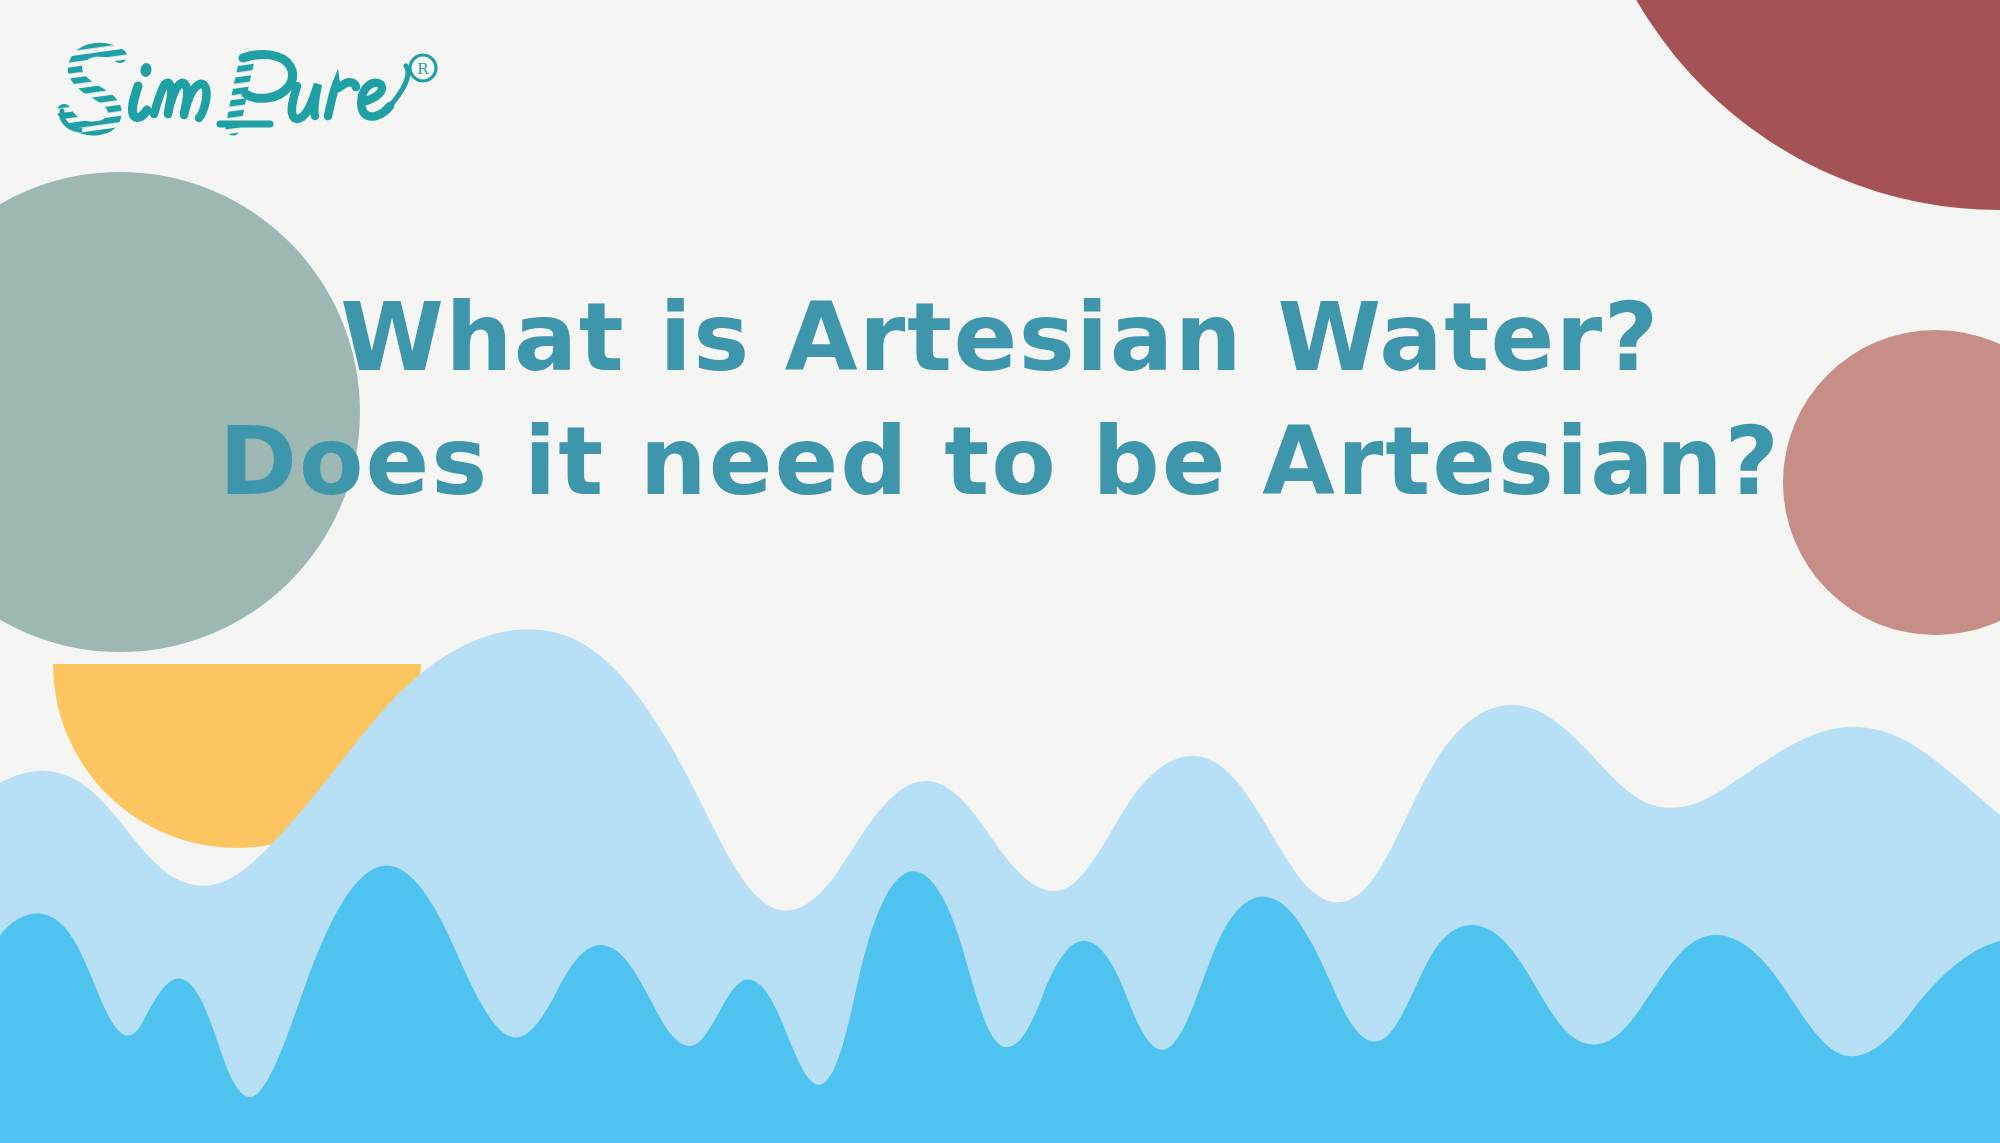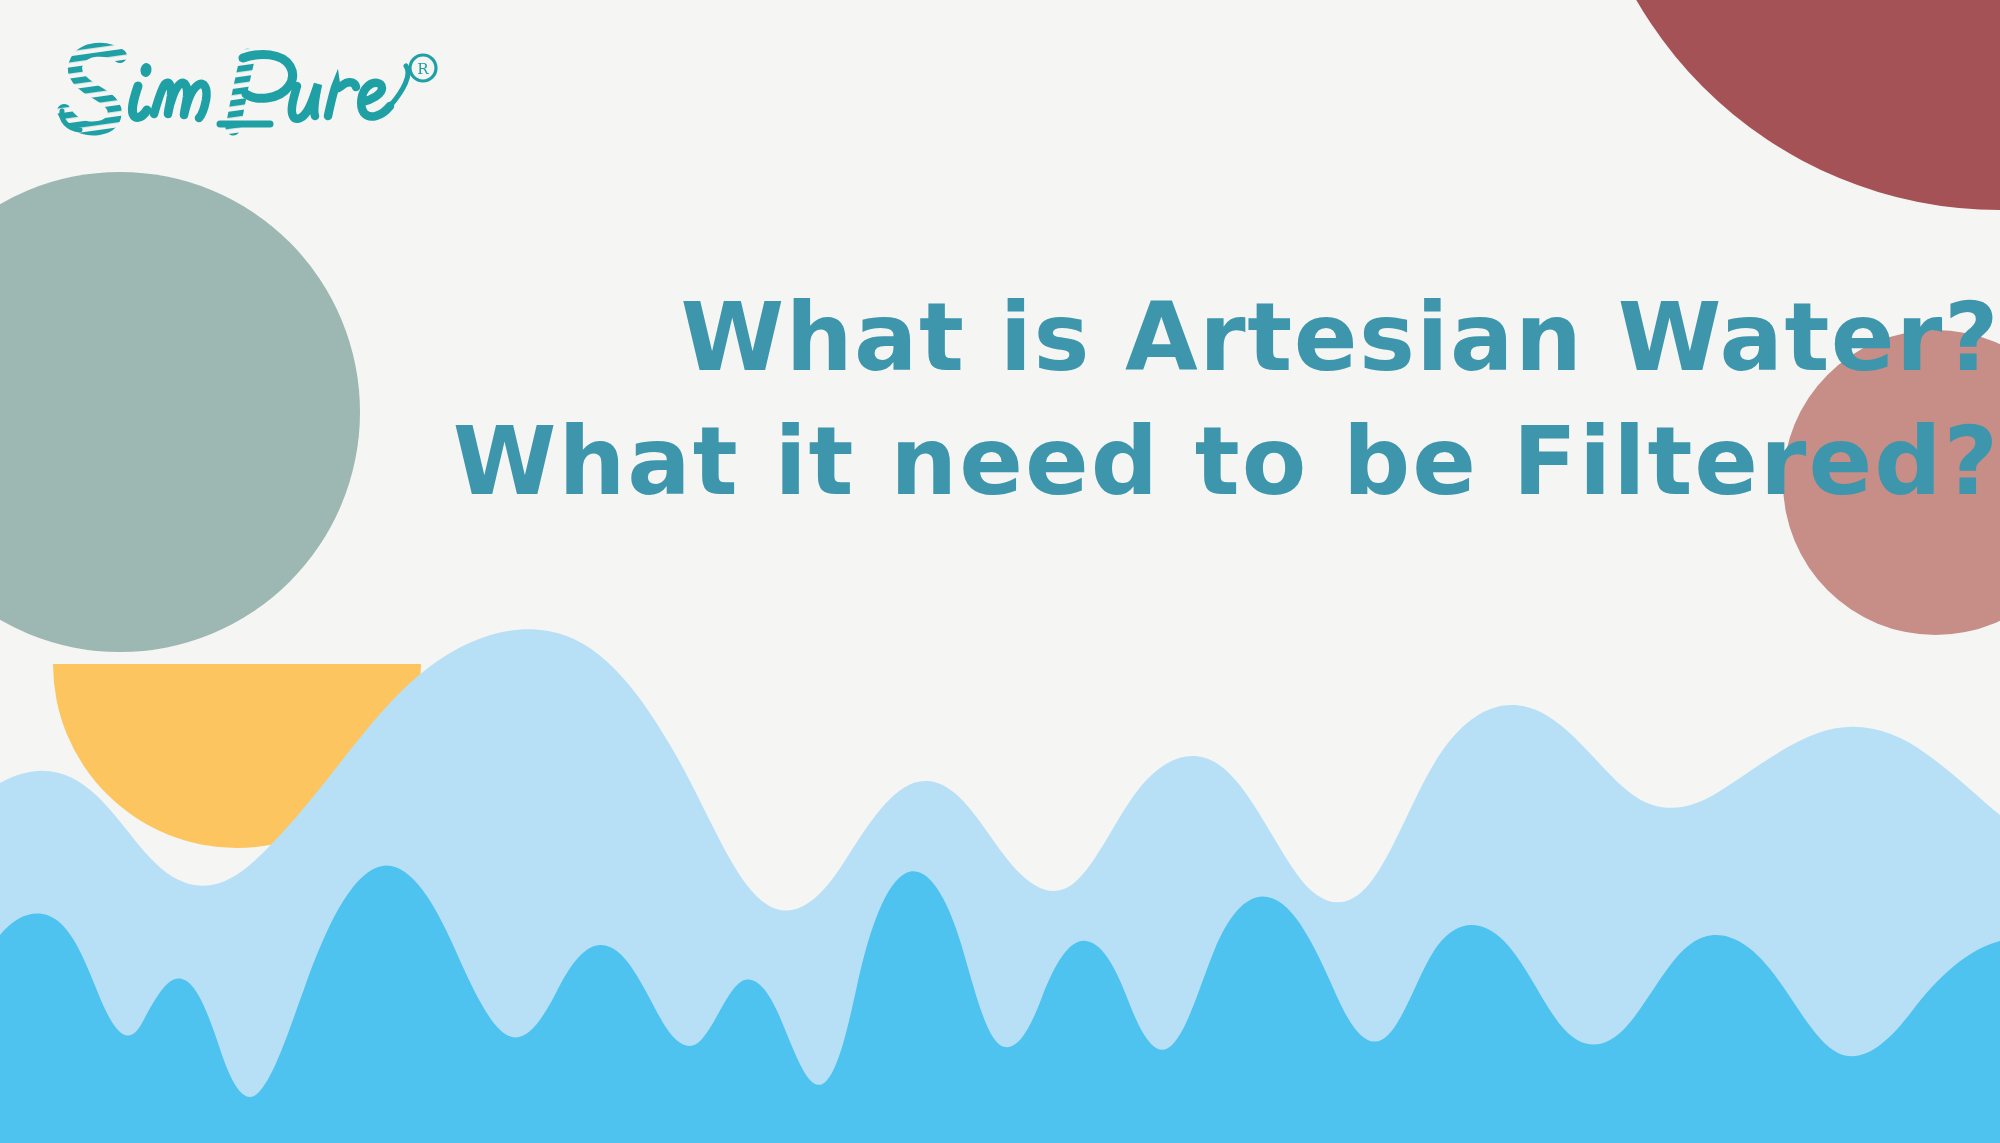--- a/index.html
+++ b/index.html
@@ -74,21 +74,21 @@
     height: 125px;
   }
   #logo svg { display: block; width: 100%; height: 100%; }
 
   
   #title-block {
     position: absolute;
     left: 0;
     top: 276px;
     width: 2000px;
-    text-align: right;
+    text-align: center;
     pointer-events: none;
   }
   .title-line {
     display: block;
     color: #3E96AC;
     font-family: "DejaVu Sans", sans-serif;
     font-weight: bold;
     font-size: 94px;
     line-height: 1.32;
     letter-spacing: 1.5px;
@@ -210,16 +210,16 @@
       </g>
       <g>
         <circle cx="389" cy="40" r="13" fill="none" stroke="#1FA0A5" stroke-width="3.2"></circle>
         <text x="389" y="46" text-anchor="middle" font-family="DejaVu Serif, serif" font-size="15" fill="#1FA0A5">R</text>
       </g>
     </svg>
   </div>
 
   <div id="title-block">
     <span class="title-line" id="title-line-1">What is Artesian Water?</span>
-    <span class="title-line" id="title-line-2">What it need to be Filtered?</span>
+    <span class="title-line" id="title-line-2">Does it need to be Artesian?</span>
   </div>
 
 </div>
 
 </body></html>

